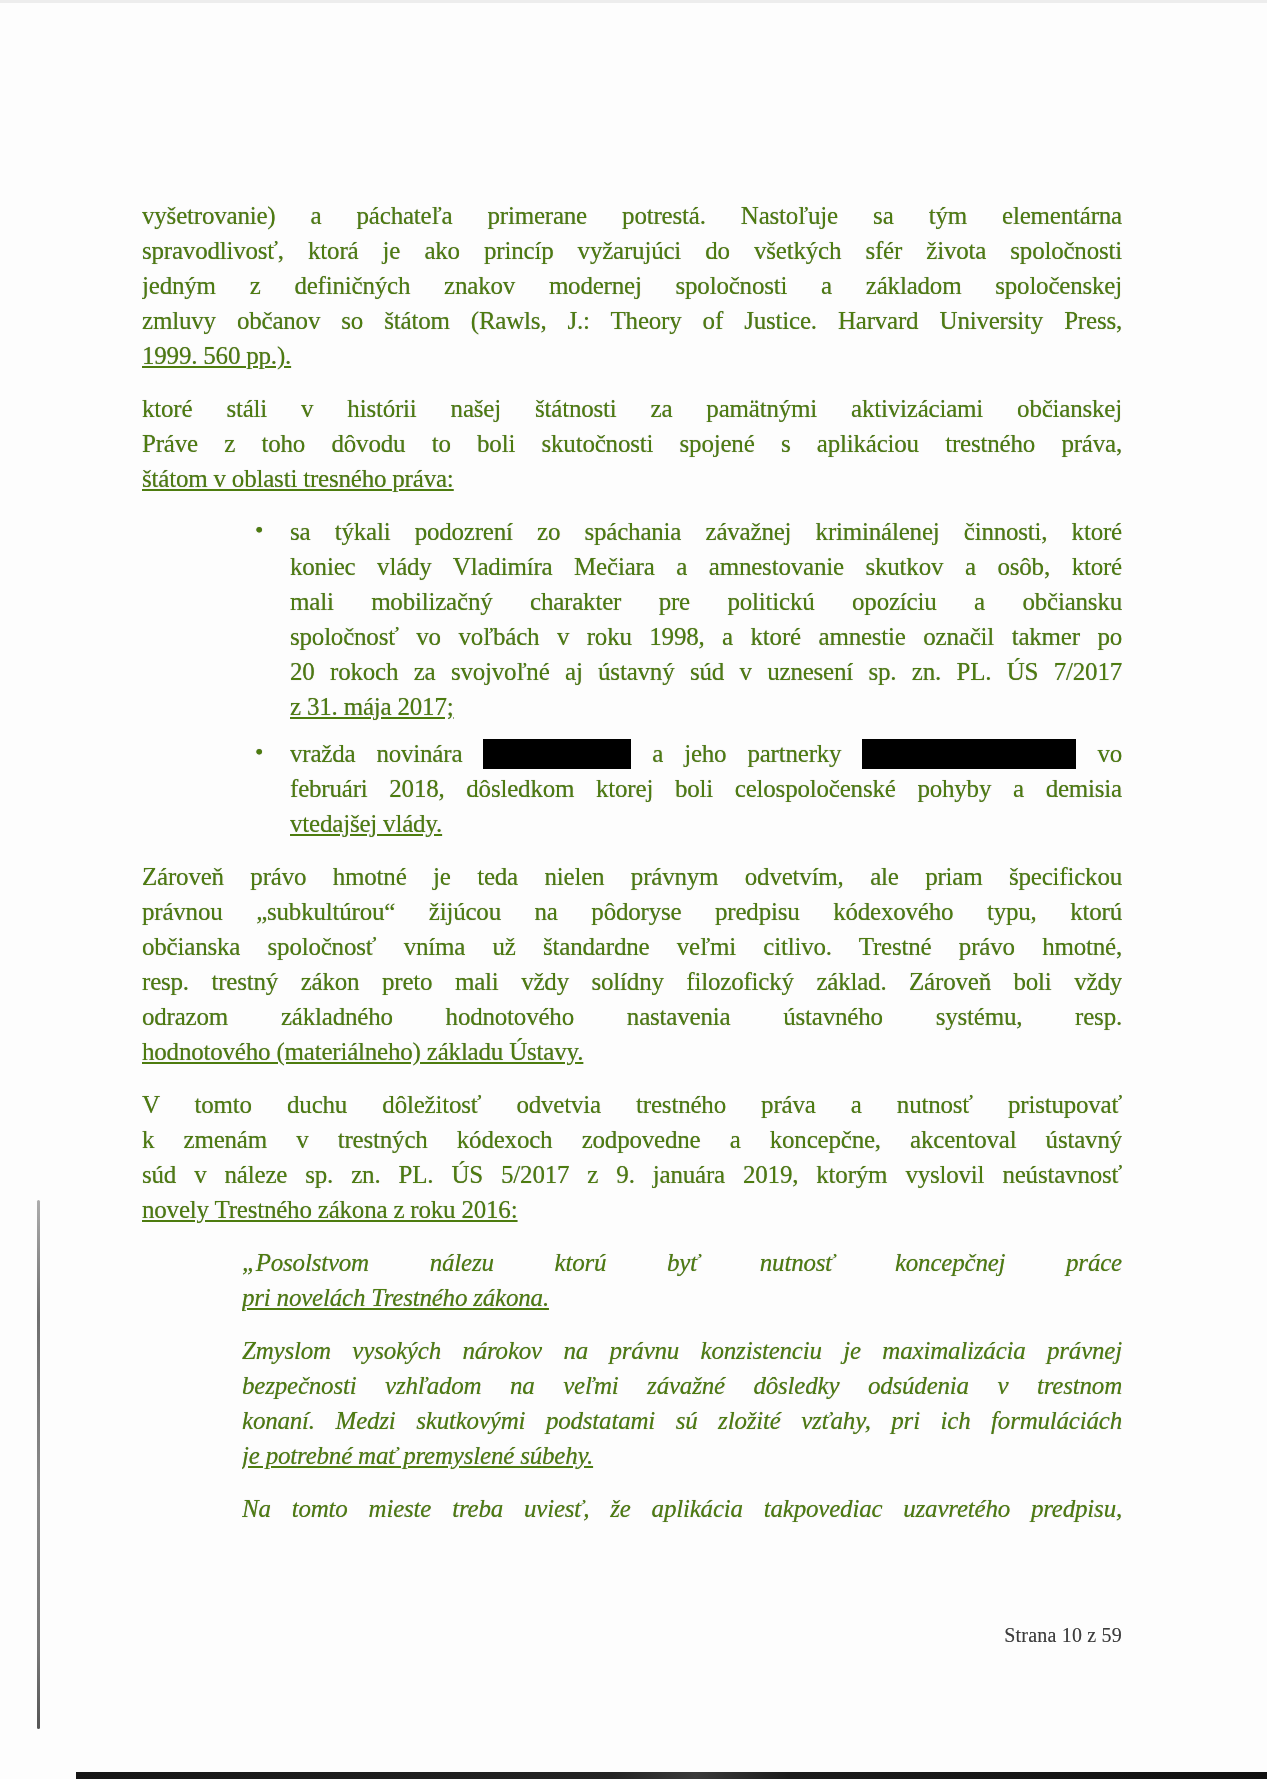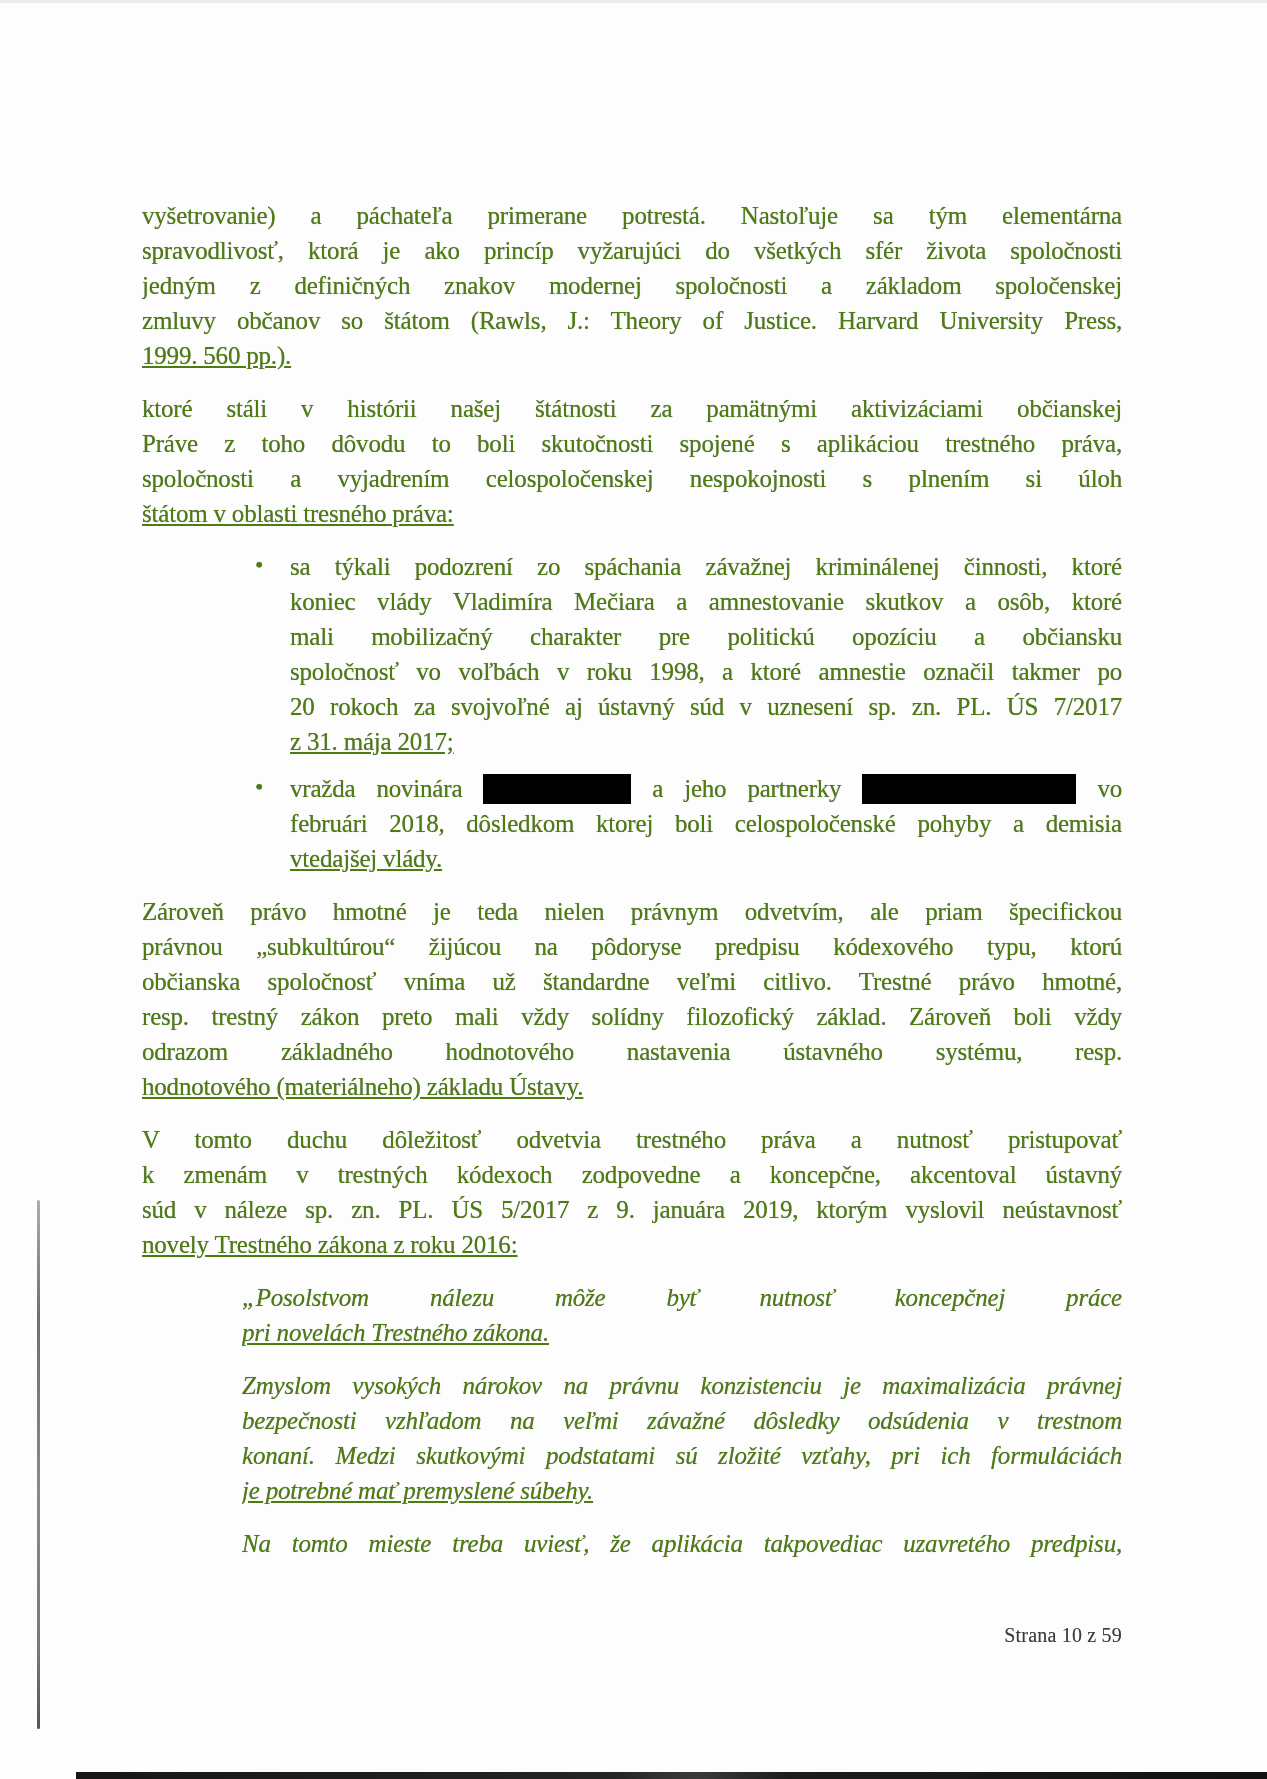--- a/index.html
+++ b/index.html
@@ -75,21 +75,20 @@
     <div class="block paragraph">
       <div class="line">vyšetrovanie) a páchateľa primerane potrestá. Nastoľuje sa tým elementárna</div>
       <div class="line">spravodlivosť, ktorá je ako princíp vyžarujúci do všetkých sfér života spoločnosti</div>
       <div class="line">jedným z definičných znakov modernej spoločnosti a základom spoločenskej</div>
       <div class="line">zmluvy občanov so štátom (Rawls, J.: Theory of Justice. Harvard University Press,</div>
       <div class="line last">1999. 560 pp.).</div>
     </div>
     <div class="block paragraph">
       <div class="line">ktoré stáli v histórii našej štátnosti za pamätnými aktivizáciami občianskej</div>
       <div class="line">Práve z toho dôvodu to boli skutočnosti spojené s aplikáciou trestného práva,</div>
-      <div class="line">spoločnosti a vyjadrením celospoločenskej nespokojnosti s plnením si úloh</div>
       <div class="line last">štátom v oblasti tresného práva:</div>
     </div>
     <div class="block bullet">
       <span class="dot">•</span>
       <div class="line">sa týkali podozrení zo spáchania závažnej kriminálenej činnosti, ktoré</div>
       <div class="line">koniec vlády Vladimíra Mečiara a amnestovanie skutkov a osôb, ktoré</div>
       <div class="line">mali mobilizačný charakter pre politickú opozíciu a občiansku</div>
       <div class="line">spoločnosť vo voľbách v roku 1998, a ktoré amnestie označil takmer po</div>
       <div class="line">20 rokoch za svojvoľné aj ústavný súd v uznesení sp. zn. PL. ÚS 7/2017</div>
       <div class="line last">z 31. mája 2017;</div>
@@ -108,21 +107,21 @@
       <div class="line">odrazom základného hodnotového nastavenia ústavného systému, resp.</div>
       <div class="line last">hodnotového (materiálneho) základu Ústavy.</div>
     </div>
     <div class="block paragraph">
       <div class="line">V tomto duchu dôležitosť odvetvia trestného práva a nutnosť pristupovať</div>
       <div class="line">k zmenám v trestných kódexoch zodpovedne a koncepčne, akcentoval ústavný</div>
       <div class="line">súd v náleze sp. zn. PL. ÚS 5/2017 z 9. januára 2019, ktorým vyslovil neústavnosť</div>
       <div class="line last">novely Trestného zákona z roku 2016:</div>
     </div>
     <div class="block quote">
-      <div class="line">„Posolstvom nálezu môže byť nutnosť koncepčnej práce</div>
+      <div class="line">„Posolstvom nálezu ktorú byť nutnosť koncepčnej práce</div>
       <div class="line last">pri novelách Trestného zákona.</div>
     </div>
     <div class="block quote">
       <div class="line">Zmyslom vysokých nárokov na právnu konzistenciu je maximalizácia právnej</div>
       <div class="line">bezpečnosti vzhľadom na veľmi závažné dôsledky odsúdenia v trestnom</div>
       <div class="line">konaní. Medzi skutkovými podstatami sú zložité vzťahy, pri ich formuláciách</div>
       <div class="line last">je potrebné mať premyslené súbehy.</div>
     </div>
     <div class="block quote">
       <div class="line">Na tomto mieste treba uviesť, že aplikácia takpovediac uzavretého predpisu,</div>

